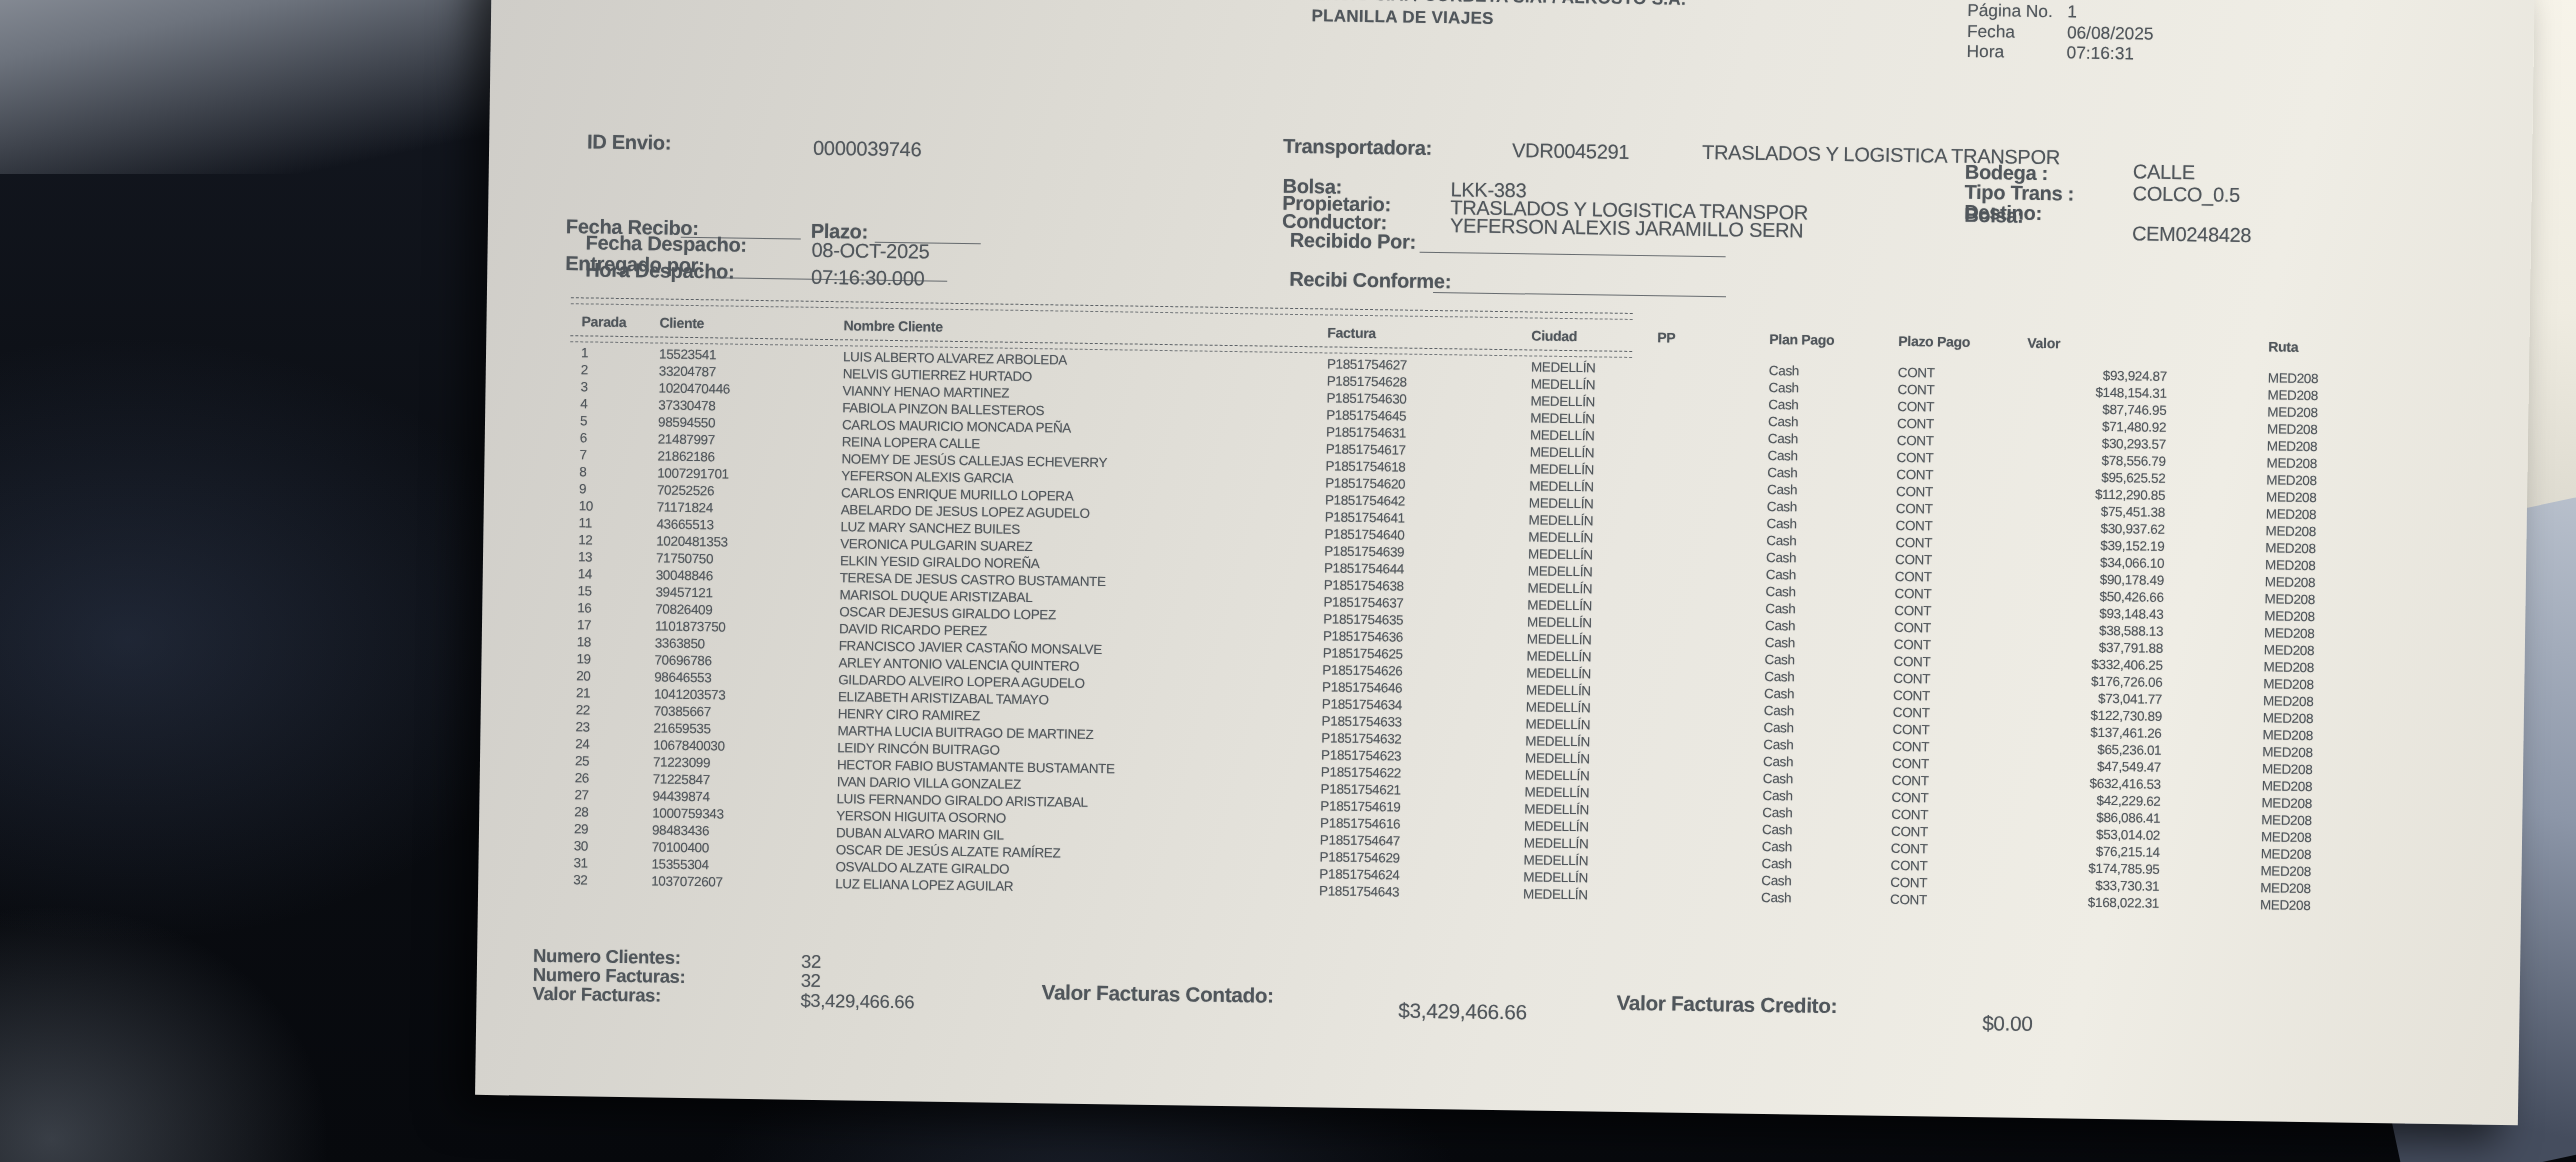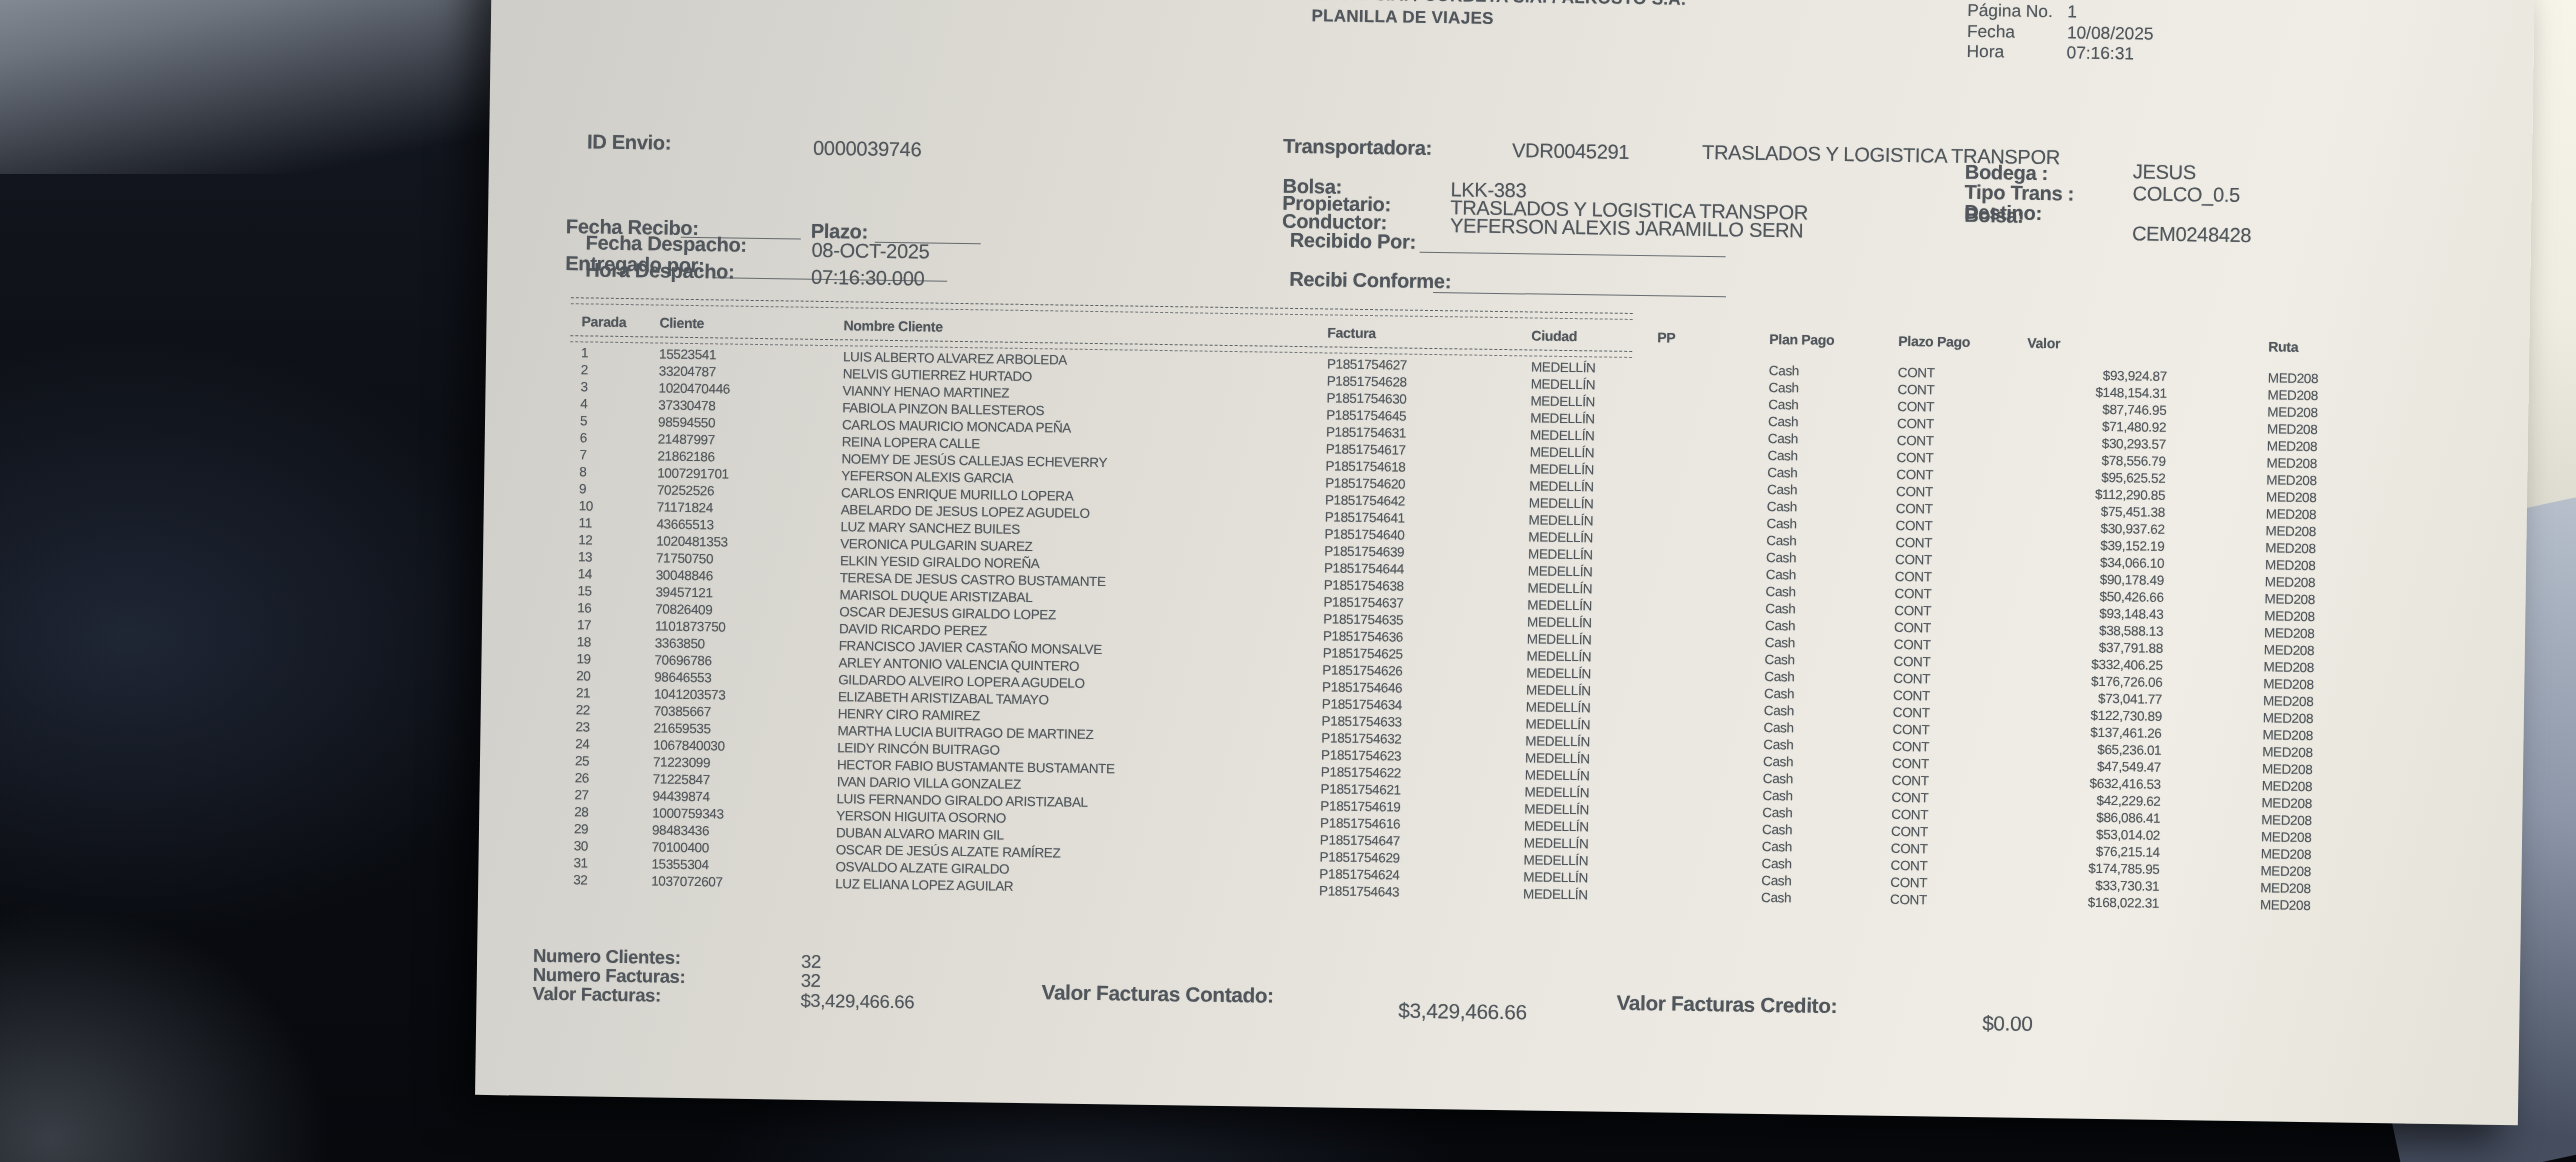--- a/index.html
+++ b/index.html
@@ -69,21 +69,21 @@
       <div>PLANILLA DE VIAJES</div>
     </div>
 
     <div class="abs page-block">
       <div class="row">
           <span class="k">Página No.</span>
           <span>1</span>
         </div>
       <div class="row">
           <span class="k">Fecha</span>
-          <span>10/08/2025</span>
+          <span>06/08/2025</span>
         </div>
       <div class="row">
           <span class="k">Hora</span>
           <span>07:16:31</span>
         </div>
     </div>
 
     <div class="abs kv-label" style="left:98px;top:177px">ID Envio:</div>
     <div class="abs kv-value" style="left:324px;top:180px">0000039746</div>
     <div class="abs kv-label" style="left:98px;top:278px">Fecha Despacho:</div>
@@ -95,21 +95,21 @@
     <div class="abs kv-value" style="left:1023px;top:172px">VDR0045291</div>
     <div class="abs kv-value" style="left:1213px;top:171px">TRASLADOS Y LOGISTICA TRANSPOR</div>
     <div class="abs kv-label" style="left:794px;top:211px">Bolsa:</div>
     <div class="abs kv-value" style="left:962px;top:212px">LKK-383</div>
     <div class="abs kv-label" style="left:794px;top:228px">Propietario:</div>
     <div class="abs kv-value" style="left:962px;top:230px">TRASLADOS Y LOGISTICA TRANSPOR</div>
     <div class="abs kv-label" style="left:794px;top:246px">Conductor:</div>
     <div class="abs kv-value" style="left:962px;top:248px">YEFERSON ALEXIS JARAMILLO SERN</div>
 
     <div class="abs kv-label" style="left:1476px;top:187px">Bodega :</div>
-    <div class="abs kv-value" style="left:1644px;top:184px">JESUS</div>
+    <div class="abs kv-value" style="left:1644px;top:184px">CALLE</div>
     <div class="abs kv-label" style="left:1476px;top:207px">Tipo Trans :</div>
     <div class="abs kv-value" style="left:1644px;top:206px">COLCO_0.5</div>
     <div class="abs kv-label" style="left:1476px;top:227px">Destino:</div>
     <div class="abs kv-value" style="left:1644px;top:227px"></div>
     <div class="abs kv-label" style="left:1476px;top:230px">Bolsa:</div>
     <div class="abs kv-value" style="left:1644px;top:246px">CEM0248428</div>
 
     <div class="abs kv-label" style="left:78px;top:262px">Fecha Recibo:</div>
     <div class="abs hline" style="left:193px;top:265px;width:120px"></div>
     <div class="abs kv-label" style="left:323px;top:263px">Plazo:</div>

